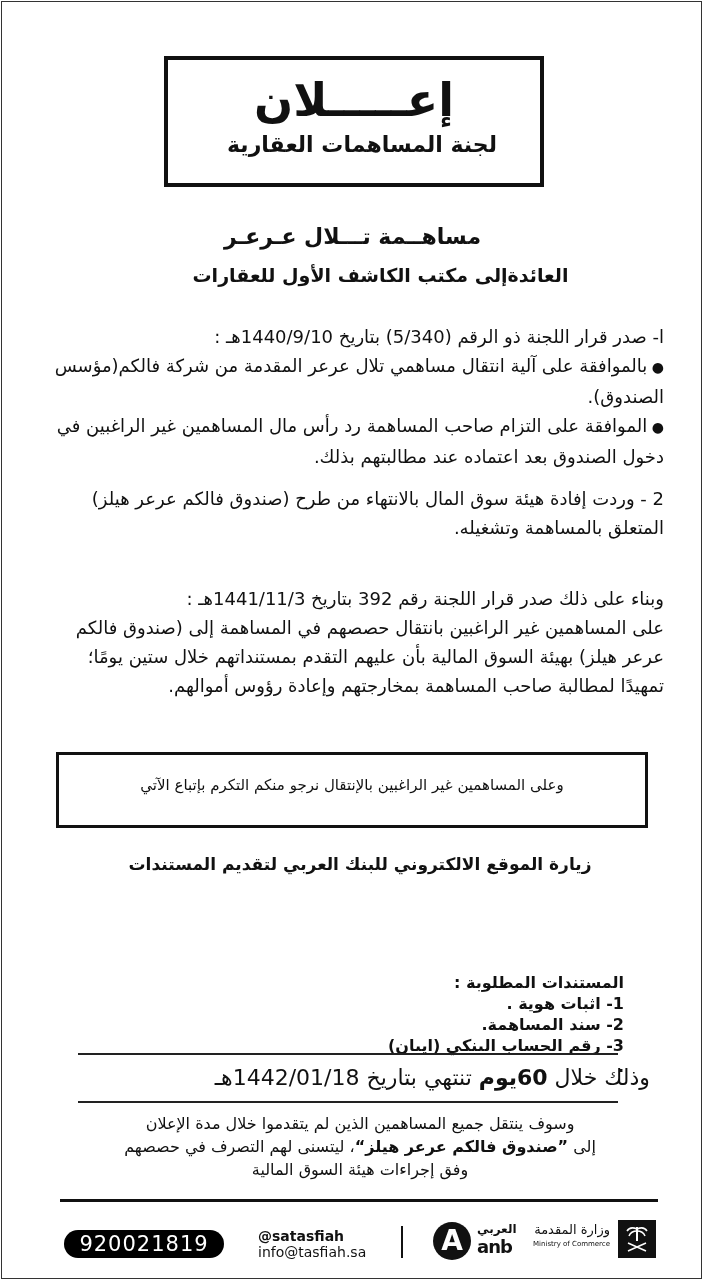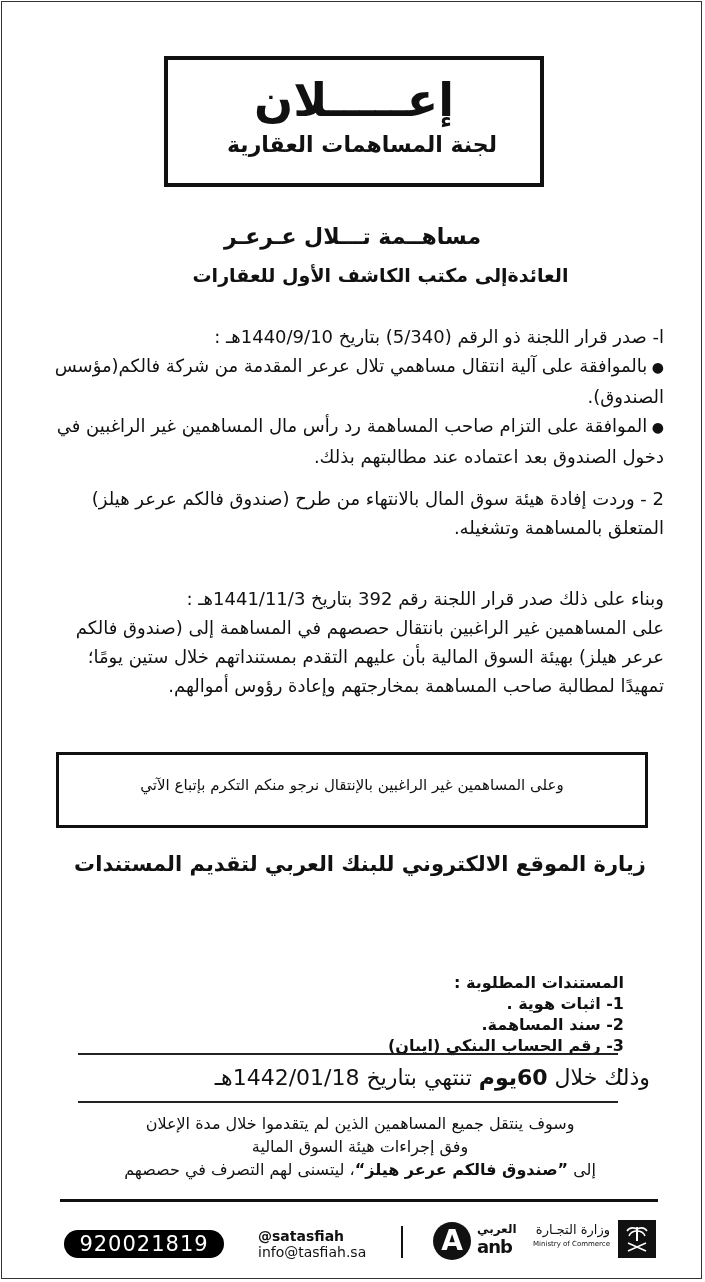--- a/index.html
+++ b/index.html
@@ -38,21 +38,21 @@
   }
   .body-block p { margin: 0; }
   .bullet::before { content: "● "; font-size: 14px; }
   .notice-box {
     position: absolute; left: 56px; top: 752px; width: 592px; height: 76px;
     border: 3px solid #111; box-sizing: border-box;
     direction: rtl; text-align: center; font-size: 15px; line-height: 61px;
   }
   .visit-text {
     position: absolute; left: 60px; width: 600px; top: 852px; text-align: center;
-    direction: rtl; font-size: 21px; font-weight: bold; line-height: 24px;
+    direction: rtl; font-size: 17px; font-weight: bold; line-height: 24px;
   }
   .docs-block {
     position: absolute; left: 380px; width: 244px; top: 932px;
     direction: rtl; text-align: right; font-size: 16px; font-weight: bold; line-height: 21px; margin-top: 40px;
   }
   .rule { position: absolute; height: 2px; background: #222; }
   .deadline {
     position: absolute; left: 64px; width: 586px; top: 1058px;
     direction: rtl; text-align: right; font-size: 22px; line-height: 40px;
   }
@@ -128,43 +128,43 @@
   <div>2- سند المساهمة.</div>
   <div>3- رقم الحساب البنكي (ايبان) .</div>
 </div>
 
 <div class="rule" style="left:78px; width:540px; top:1053px;"></div>
 <div class="deadline"><span>وذلك خلال </span><b>60يوم</b><span> تنتهي بتاريخ 1442/01/18هـ</span></div>
 <div class="rule" style="left:78px; width:540px; top:1101px;"></div>
 
 <div class="closing">
   <div>وسوف ينتقل جميع المساهمين الذين لم يتقدموا خلال مدة الإعلان</div>
+  <div><span>إلى </span><b>”صندوق فالكم عرعر هيلز“</b><span>، ليتسنى لهم التصرف في حصصهم</span></div>
   <div>وفق إجراءات هيئة السوق المالية</div>
-  <div><span>إلى </span><b>”صندوق فالكم عرعر هيلز“</b><span>، ليتسنى لهم التصرف في حصصهم</span></div>
 </div>
 
 <div class="footer-rule"></div>
 
 <div class="phone-pill">920021819</div>
 
 <div class="contacts">
   <div class="handle">@satasfiah</div>
   <div>info@tasfiah.sa</div>
 </div>
 
 <div class="vsep"></div>
 
 <div class="anb-logo">
   <div class="anb-circle">A</div>
   <div class="anb-ar">العربي</div>
   <div class="anb-en">anb</div>
 </div>
 
 <div class="moc-logo">
-  <div class="moc-ar">وزارة التجـارة</div>
+  <div class="moc-ar">وزارة المقدمة</div>
   <div class="moc-en">Ministry of Commerce</div>
   <div class="moc-emblem">
     <svg width="30" height="32" viewBox="0 0 30 32" style="margin-top:3px">
       <path d="M15 4 L15 18" stroke="#fff" stroke-width="2"></path>
       <path d="M15 6 Q8 3 5 8 M15 6 Q22 3 25 8 M15 8 Q9 8 7 13 M15 8 Q21 8 23 13" stroke="#fff" stroke-width="1.5" fill="none"></path>
       <path d="M6 28 L24 20 M24 28 L6 20" stroke="#fff" stroke-width="1.5"></path>
     </svg>
   </div>
 </div>
 

